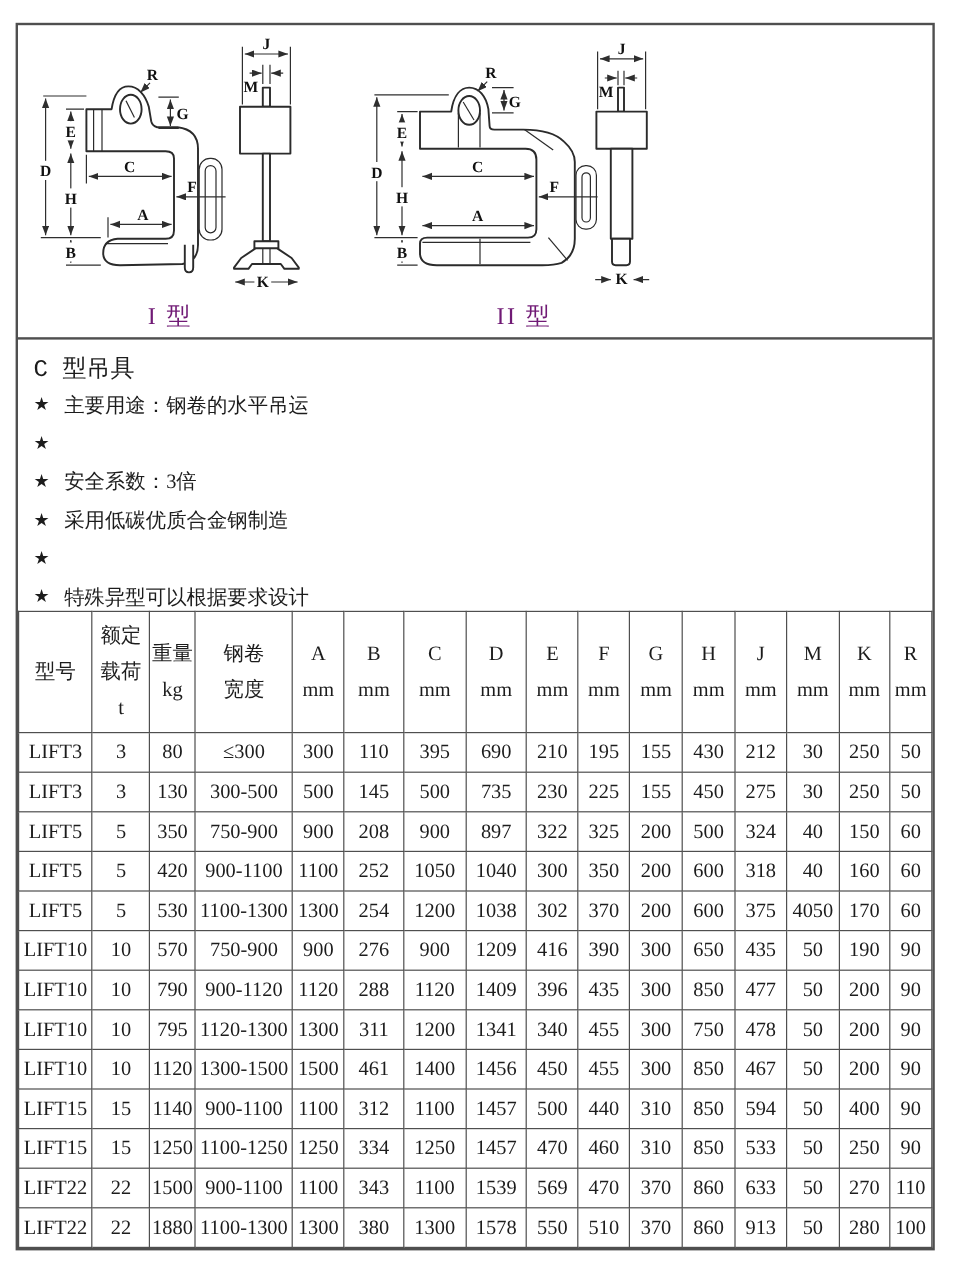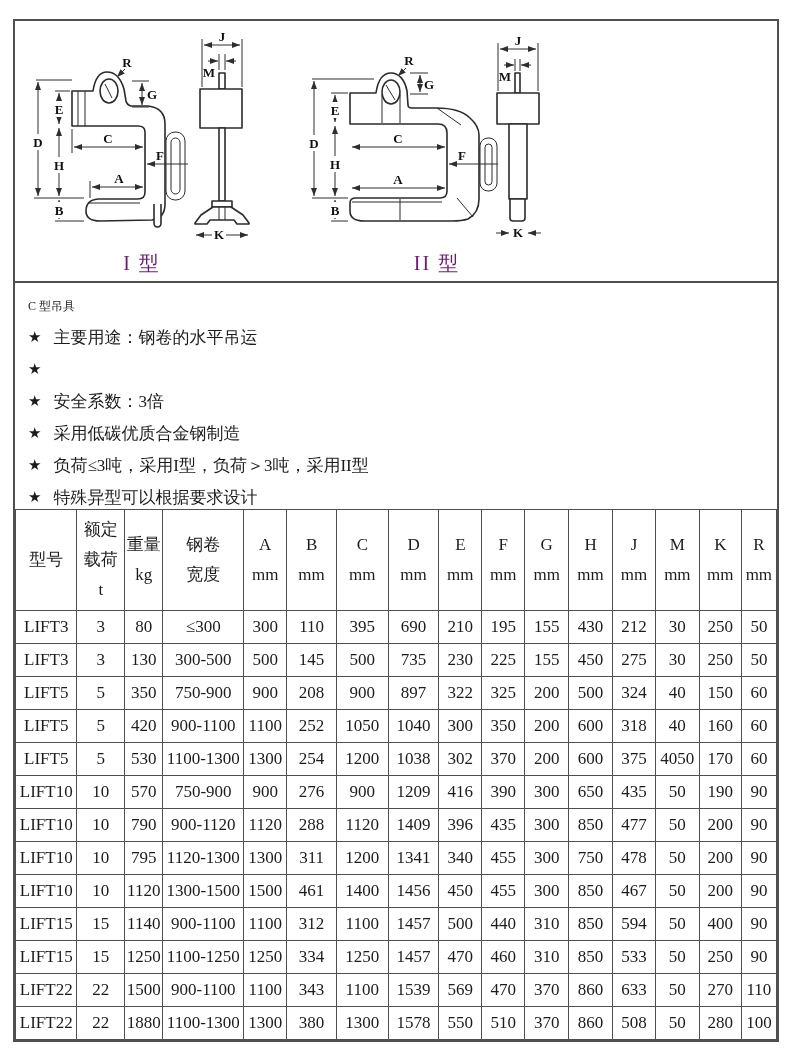--- a/index.html
+++ b/index.html
@@ -17,21 +17,21 @@
   .fig-caption{font-size:20px;letter-spacing:2px;margin-top:4px;color:#701a75;}
   svg .part{fill:#fff;stroke:#2b2b2b;stroke-width:1.6;stroke-linejoin:round;}
   svg .thin{fill:none;stroke:#2b2b2b;stroke-width:1;}
   svg .dim{stroke:#2e2e2e;stroke-width:1;fill:none;}
   svg text{font-family:"Liberation Serif","DejaVu Serif",serif;font-size:13px;
            font-weight:bold;fill:#111;}
   svg .wbg{fill:#ffffff;stroke:none;}
 
   
   .intro-panel{height:226px;box-sizing:border-box;padding:8px 10px 0 13px;}
-  .intro-title{font-size:12px;height:30px;display:flex;align-items:center;}
+  .intro-title{font-size:20px;height:30px;display:flex;align-items:center;font-family:Liberation Mono, monospace;}
   .feature-row{font-size:17px;height:32px;display:flex;align-items:center;}
   .feature-star{margin-right:12px;font-size:15px;}
 
   
   table.spec{width:100%;border-collapse:collapse;table-layout:fixed;
              font-size:17px;}
   table.spec th,table.spec td{border:1px solid #4f4f4f;text-align:center;
              vertical-align:middle;padding:0;font-weight:normal;
              overflow:hidden;white-space:nowrap;}
   table.spec th{height:100px;font-size:17px;}
@@ -210,21 +210,20 @@
     <div class="feature-row">
       <span class="feature-star">★</span>
       <span>安全系数：3倍</span>
     </div>
     <div class="feature-row">
       <span class="feature-star">★</span>
       <span>采用低碳优质合金钢制造</span>
     </div>
     <div class="feature-row">
       <span class="feature-star">★</span>
-      <span>负荷≤3吨，采用I型，负荷＞3吨，采用II型</span>
     </div>
     <div class="feature-row">
       <span class="feature-star">★</span>
       <span>特殊异型可以根据要求设计</span>
     </div>
   </div>
 
   <table class="spec">
     <colgroup>
         <col style="width: 8.07692%;">
@@ -535,21 +534,21 @@
           <td>1880</td>
           <td>1100-1300</td>
           <td>1300</td>
           <td>380</td>
           <td>1300</td>
           <td>1578</td>
           <td>550</td>
           <td>510</td>
           <td>370</td>
           <td>860</td>
-          <td>508</td>
+          <td>913</td>
           <td>50</td>
           <td>280</td>
           <td>100</td>
         </tr>
       </tbody>
   </table>
 
 </div>
 
 </body></html>

